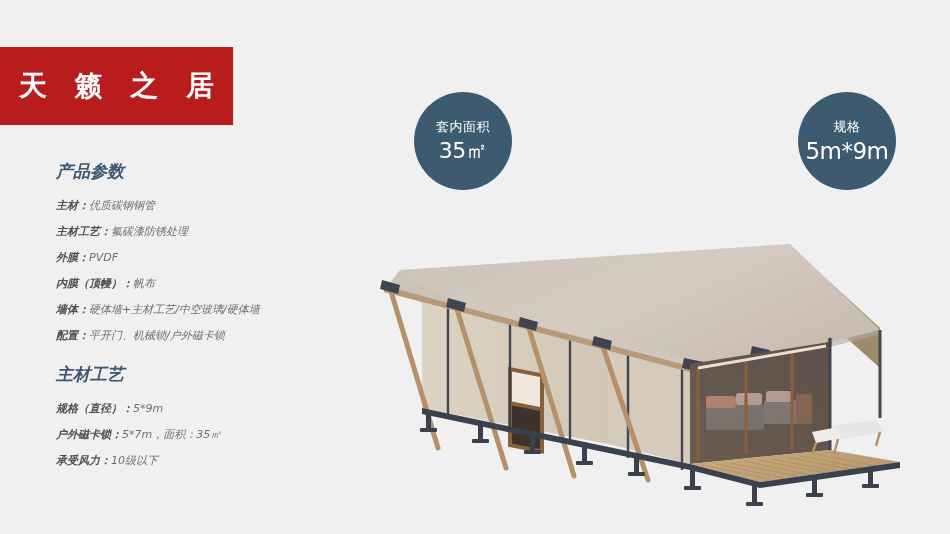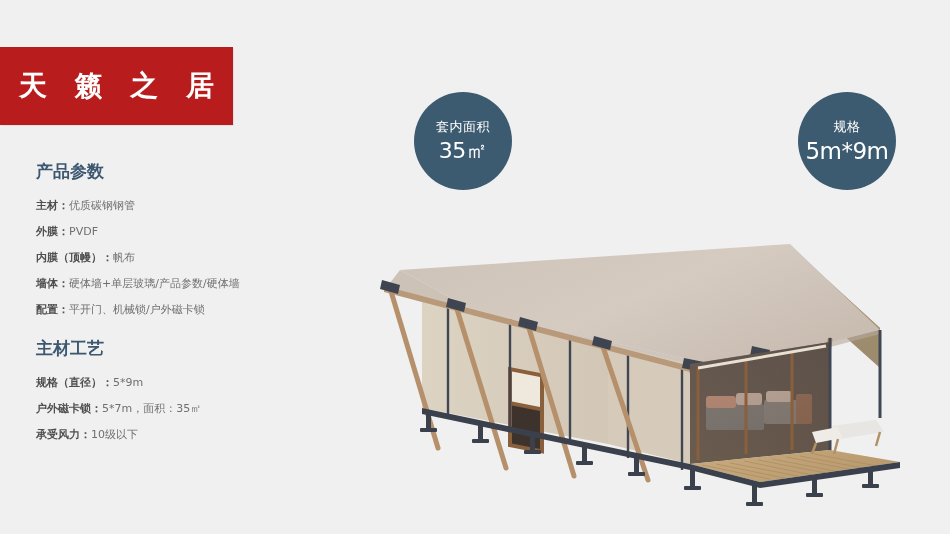--- a/index.html
+++ b/index.html
@@ -37,23 +37,24 @@
     font-weight: bold;
     letter-spacing: 9px;
     text-indent: 9px;
     line-height: 1;
     white-space: nowrap;
   }
 
   
   #spec-column {
     position: absolute;
-    left: 36px;
+    left: 56px;
     top: 163px;
     width: 330px;
+    font-style: italic;
   }
   .section-heading {
     color: #3c5770;
     font-size: 17px;
     font-weight: bold;
     line-height: 1;
     margin: 0 0 13px 0;
     white-space: nowrap;
   }
   .spec-row {
@@ -128,27 +129,30 @@
   </div>
 
   <div id="spec-column">
 
     <div class="section-heading">产品参数</div>
 
     <div class="spec-row">
       <span class="spec-label">主材：</span><span class="spec-value">优质碳钢钢管</span>
     </div>
     <div class="spec-row">
+      <span class="spec-label">主材工艺：</span><span class="spec-value">氟碳漆防锈处理</span>
+    </div>
+    <div class="spec-row">
       <span class="spec-label">外膜：</span><span class="spec-value">PVDF</span>
     </div>
     <div class="spec-row">
       <span class="spec-label">内膜（顶幔）：</span><span class="spec-value">帆布</span>
     </div>
     <div class="spec-row">
-      <span class="spec-label">墙体：</span><span class="spec-value">硬体墙+单层玻璃/产品参数/硬体墙</span>
+      <span class="spec-label">墙体：</span><span class="spec-value">硬体墙+主材工艺/中空玻璃/硬体墙</span>
     </div>
     <div class="spec-row">
       <span class="spec-label">配置：</span><span class="spec-value">平开门、机械锁/户外磁卡锁</span>
     </div>
 
     <div class="section-gap"></div>
 
     <div class="section-heading">主材工艺</div>
 
     <div class="spec-row">

